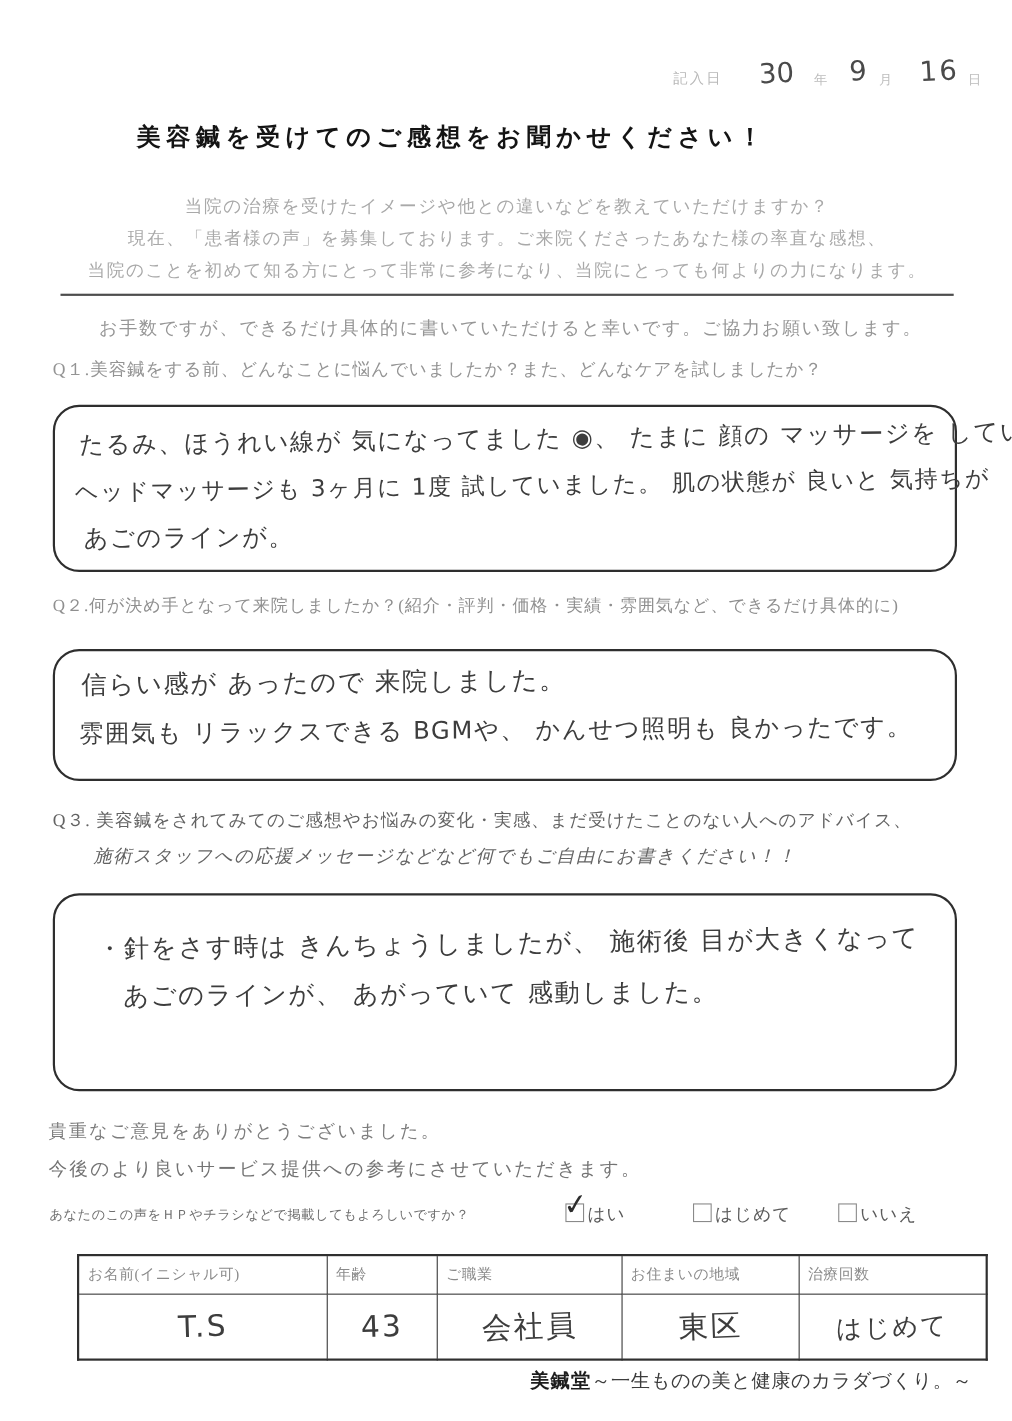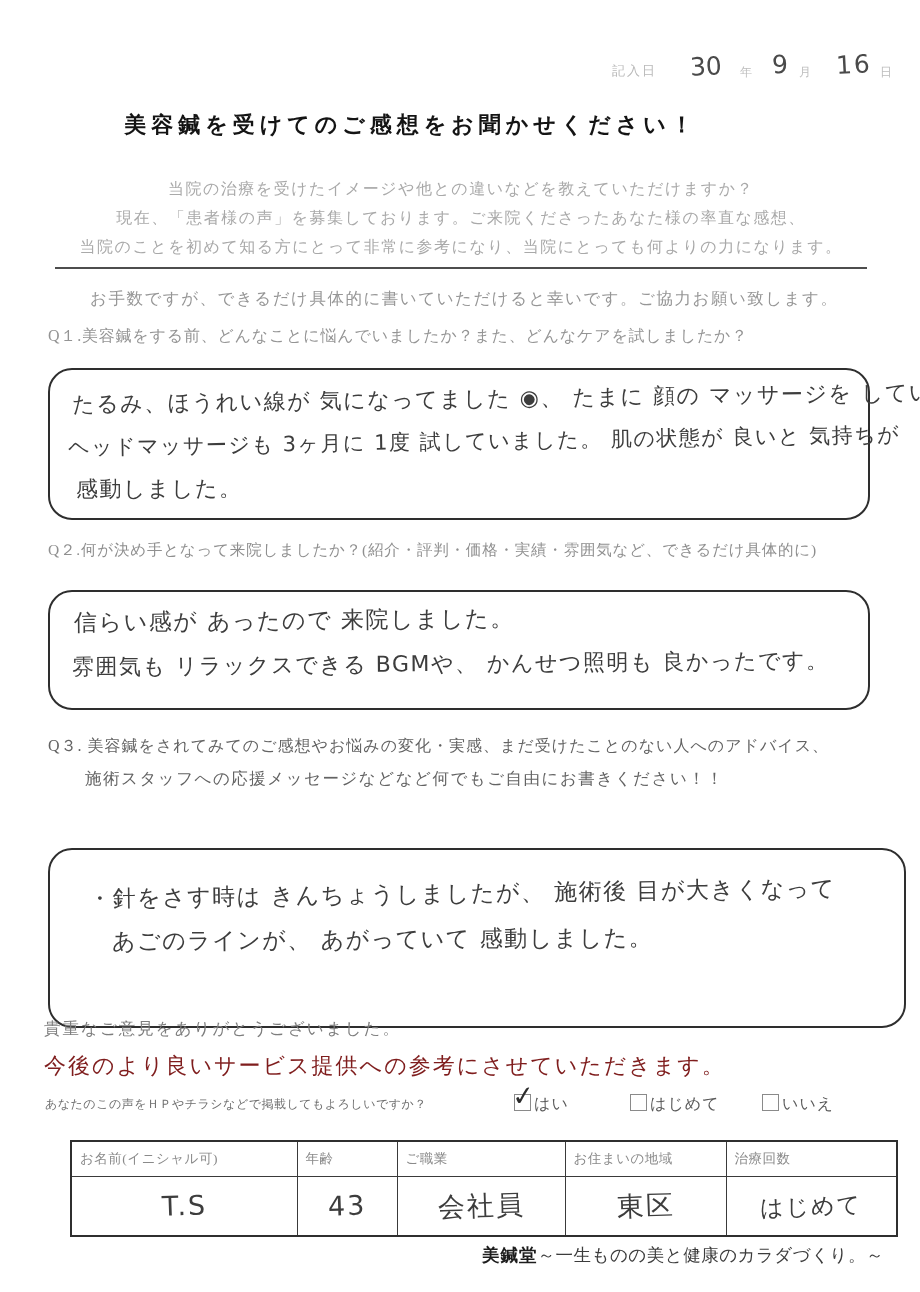--- a/index.html
+++ b/index.html
@@ -42,49 +42,49 @@
 
   .request{
     position:absolute;top:288px;left:90px;
     font-size:16.5px;letter-spacing:1.5px;color:#969696;white-space:nowrap;
   }
 
   .qlabel{position:absolute;font-size:16px;letter-spacing:0.8px;white-space:nowrap;}
   .q1{top:326px;left:48px;color:#949494;}
   .q2{top:540px;left:48px;color:#8f8f8f;font-size:15.5px;}
   .q3a{top:736px;left:48px;color:#636363;letter-spacing:1px;}
-  .q3b{top:768px;left:85px;color:#636363;font-size:16.5px;letter-spacing:1.5px;}
+  .q3b{top:768px;left:85px;color:#636363;font-size:16.5px;letter-spacing:1.5px;font-style:italic;}
 
   
   .answer-box{
     position:absolute;left:48px;width:818px;
     border:2px solid #2e2e2e;border-radius:24px;
     background:transparent;
   }
   .box1{top:368px;height:148px;}
   .box2{top:590px;height:116px;}
-  .box3{top:848px;height:176px;padding-left:36px;}
+  .box3{top:812px;height:176px;}
 
   .hw{
     font-family:"DejaVu Sans", sans-serif;
     color:#3d3d3d;
     white-space:nowrap;
   }
   .answer-box .hw{position:absolute;font-size:22px;letter-spacing:1.5px;}
   .box1 .l1{top:13px;left:22px;transform:rotate(-0.8deg);}
   .box1 .l2{top:57px;left:18px;transform:rotate(-0.9deg);font-size:21px;}
   .box1 .l3{top:104px;left:26px;transform:rotate(-0.3deg);}
   .box2 .l1{top:13px;left:24px;transform:rotate(-0.6deg);font-size:23px;}
   .box2 .l2{top:57px;left:22px;transform:rotate(-0.5deg);font-size:22px;}
   .box3 .l1{top:28px;left:38px;transform:rotate(-0.8deg);font-size:23px;}
   .box3 .l2{top:74px;left:62px;transform:rotate(-0.4deg);font-size:23px;}
 
   
   .closing1{position:absolute;top:1018px;left:44px;font-size:16.5px;letter-spacing:2px;color:#7d7d7d;}
-  .closing2{position:absolute;top:1051px;left:44px;font-size:22px;letter-spacing:2px;color:#7f1d1d;}
+  .closing2{position:absolute;top:1051px;left:44px;font-size:17px;letter-spacing:2px;color:#737373;}
 
   
   .consent-row{position:absolute;top:1092px;left:0;width:920px;height:30px;}
   .consent-q{position:absolute;left:45px;top:4px;font-size:12px;letter-spacing:0.5px;color:#6e6e6e;white-space:nowrap;}
   .option{position:absolute;top:2px;height:24px;}
   .opt1{left:514px;}
   .opt2{left:630px;}
   .opt3{left:762px;}
   .cb{
     display:inline-block;width:15px;height:15px;
@@ -145,21 +145,21 @@
     <div>現在、「患者様の声」を募集しております。ご来院くださったあなた様の率直な感想、</div>
     <div>当院のことを初めて知る方にとって非常に参考になり、当院にとっても何よりの力になります。</div>
   </div>
 
   <div class="request">お手数ですが、できるだけ具体的に書いていただけると幸いです。ご協力お願い致します。</div>
 
   <div class="qlabel q1">Q１.美容鍼をする前、どんなことに悩んでいましたか？また、どんなケアを試しましたか？</div>
   <div class="answer-box box1">
     <div class="hw l1">たるみ、ほうれい線が 気になってました ◉、 たまに 顔の マッサージを していました。</div>
     <div class="hw l2">ヘッドマッサージも 3ヶ月に 1度 試していました。 肌の状態が 良いと 気持ちが</div>
-    <div class="hw l3">感動しました。</div>
+    <div class="hw l3">あごのラインが。</div>
   </div>
 
   <div class="qlabel q2">Q２.何が決め手となって来院しましたか？(紹介・評判・価格・実績・雰囲気など、できるだけ具体的に)</div>
   <div class="answer-box box2">
     <div class="hw l1">信らい感が あったので 来院しました。</div>
     <div class="hw l2">雰囲気も リラックスできる BGMや、 かんせつ照明も 良かったです。</div>
   </div>
 
   <div class="qlabel q3a">Q３. 美容鍼をされてみてのご感想やお悩みの変化・実感、まだ受けたことのない人へのアドバイス、</div>
   <div class="qlabel q3b">施術スタッフへの応援メッセージなどなど何でもご自由にお書きください！！</div>

